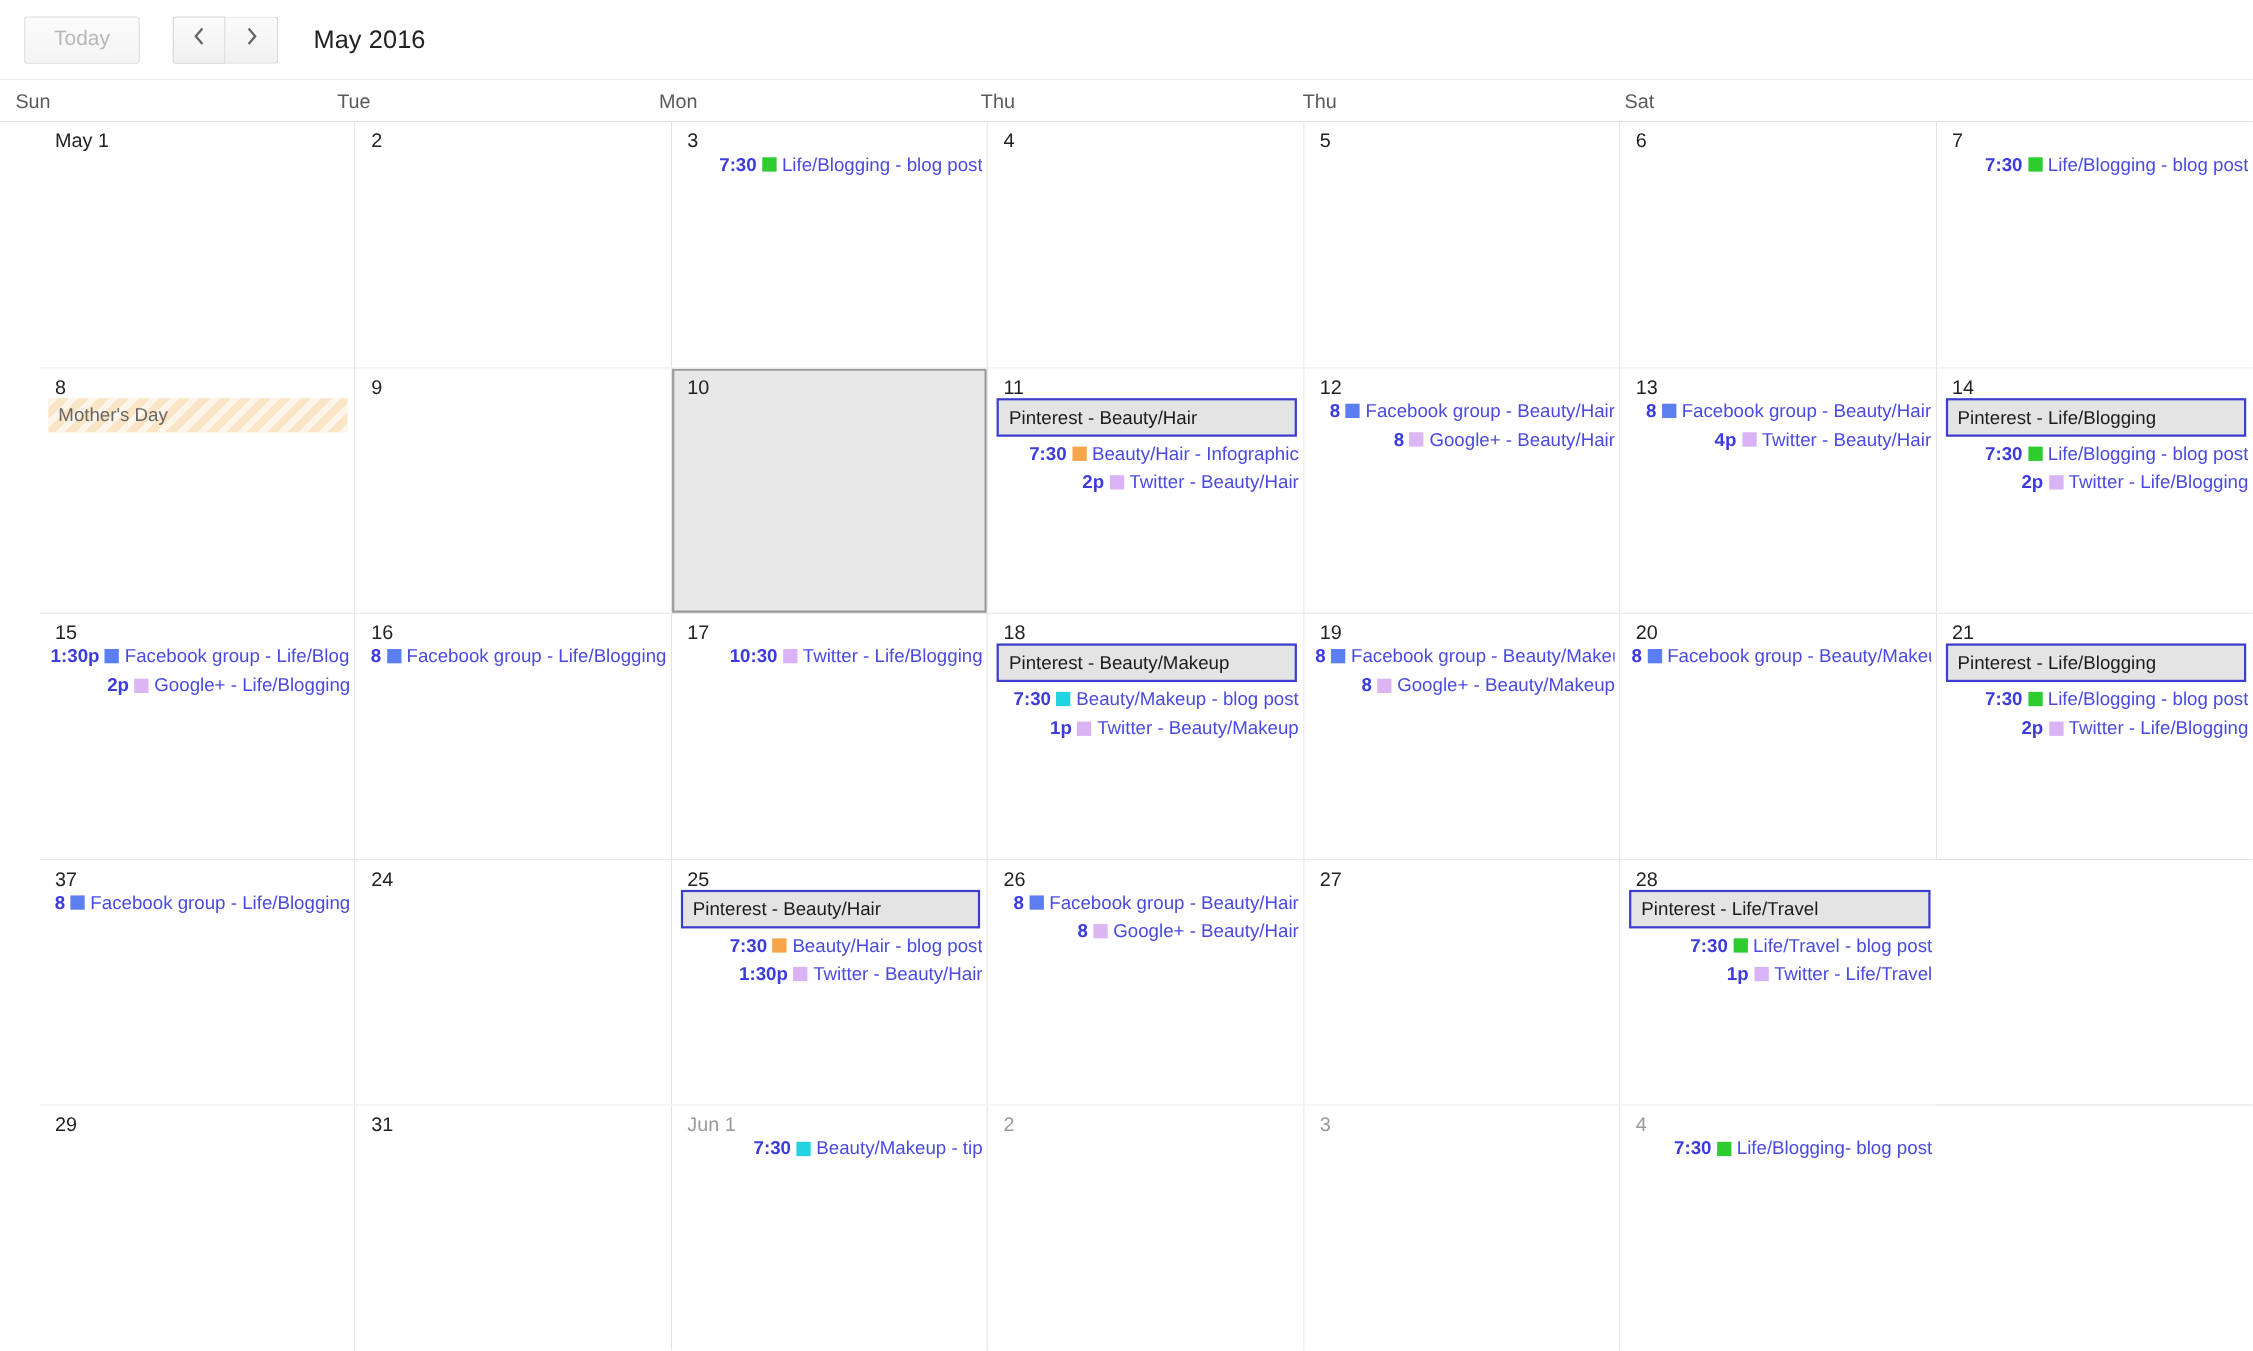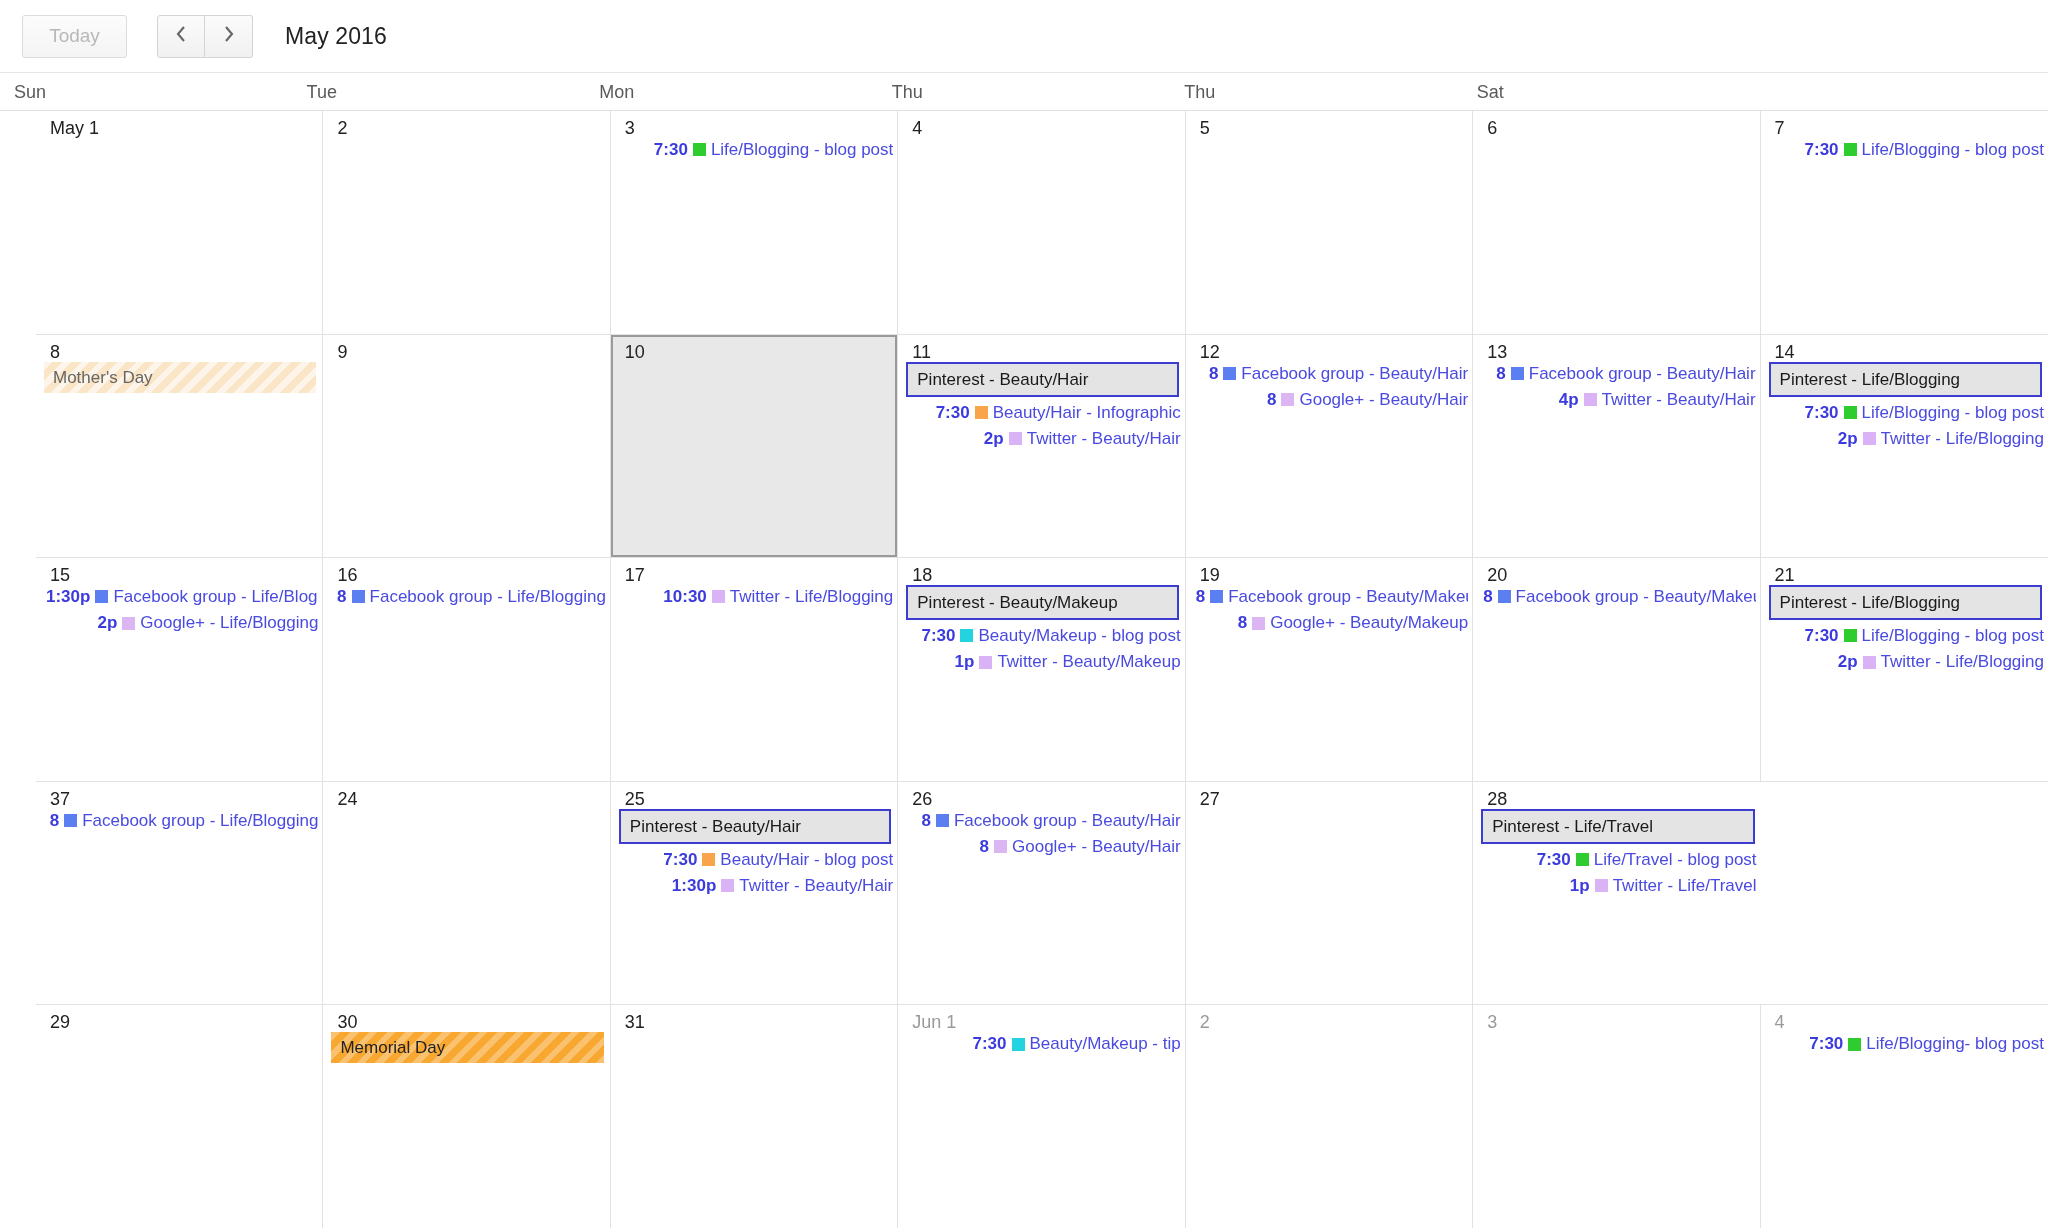--- a/index.html
+++ b/index.html
@@ -541,26 +541,20 @@
             </div>
           </div>
         </div>
       </div>
       <div class="week">
         <div class="daycell">
           <div class="datenum">29</div>
           <div class="events"></div>
         </div>
         <div class="daycell">
-          <div class="datenum">30</div>
-          <div class="events">
-            <div class="chip-holiday strong">Memorial Day</div>
-          </div>
-        </div>
-        <div class="daycell">
           <div class="datenum">31</div>
           <div class="events"></div>
         </div>
         <div class="daycell othermonth">
           <div class="datenum">Jun 1</div>
           <div class="events">
             <div class="chip-timed">
               <span class="etime">7:30</span>
               <span class="swatch" style="background: rgb(35, 211, 224);"></span>
               <span class="etitle">Beauty/Makeup - tip</span>

